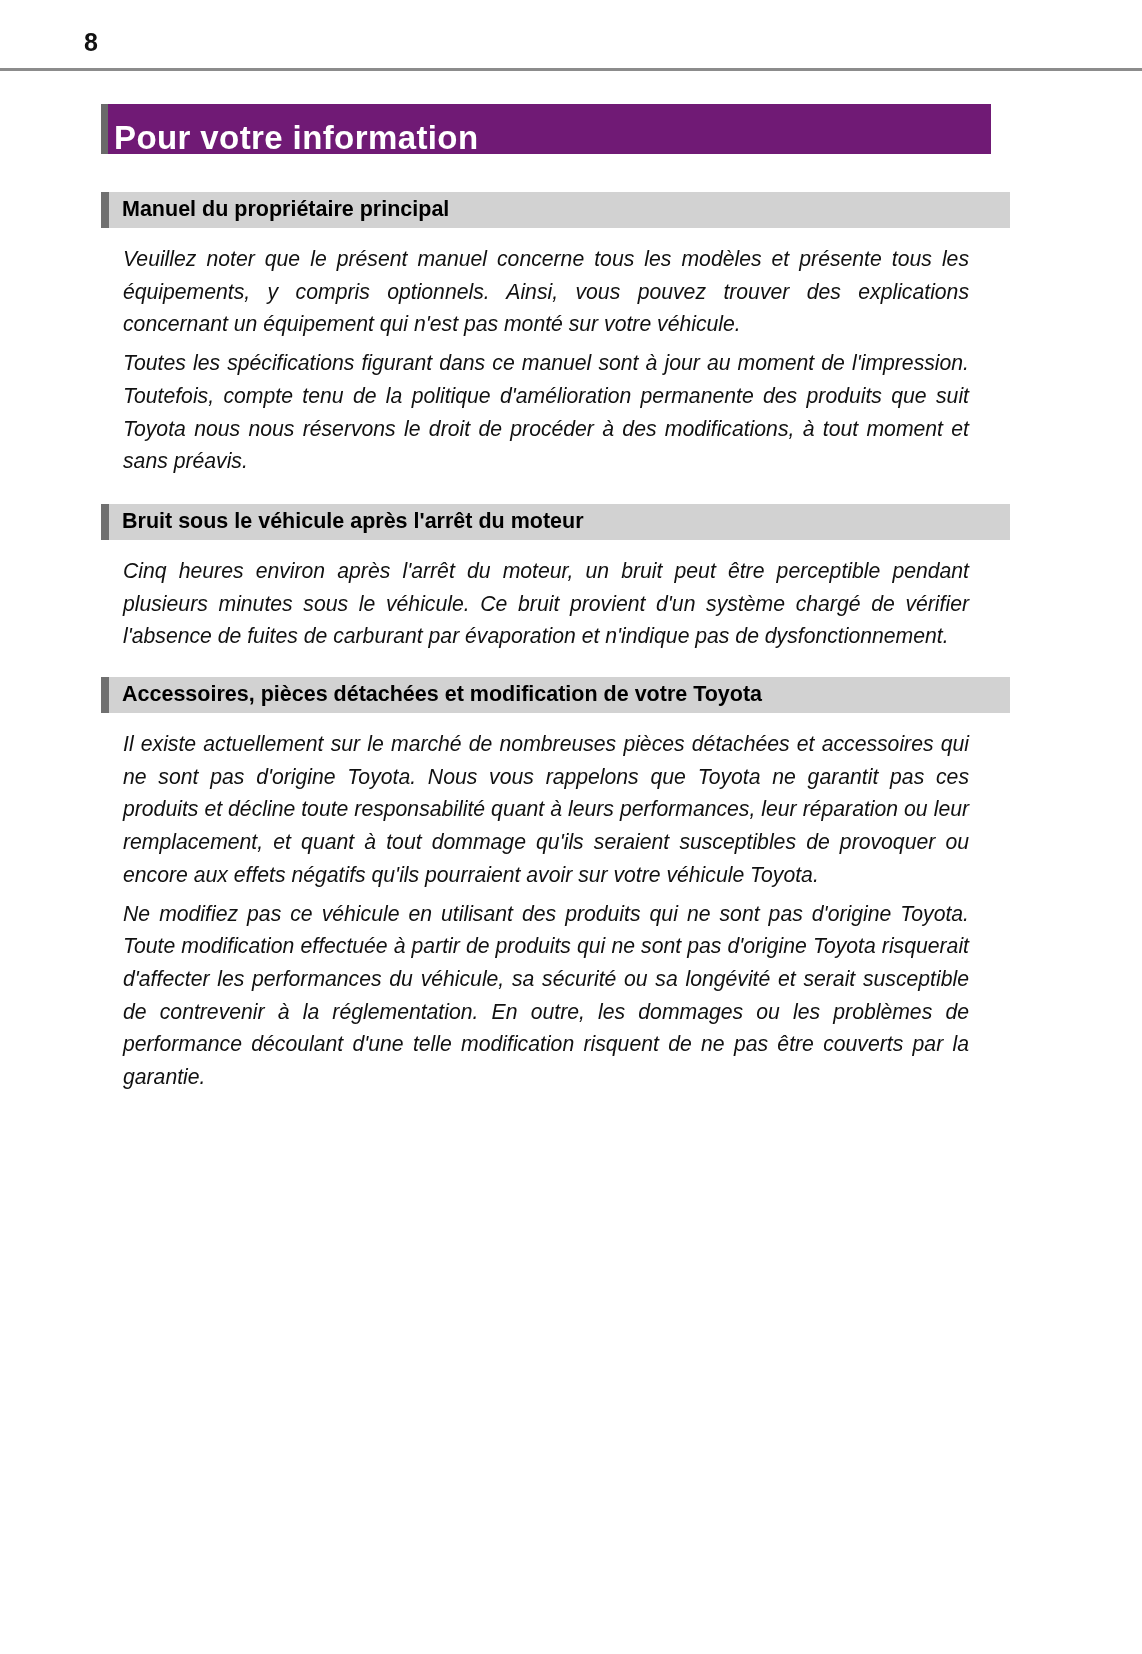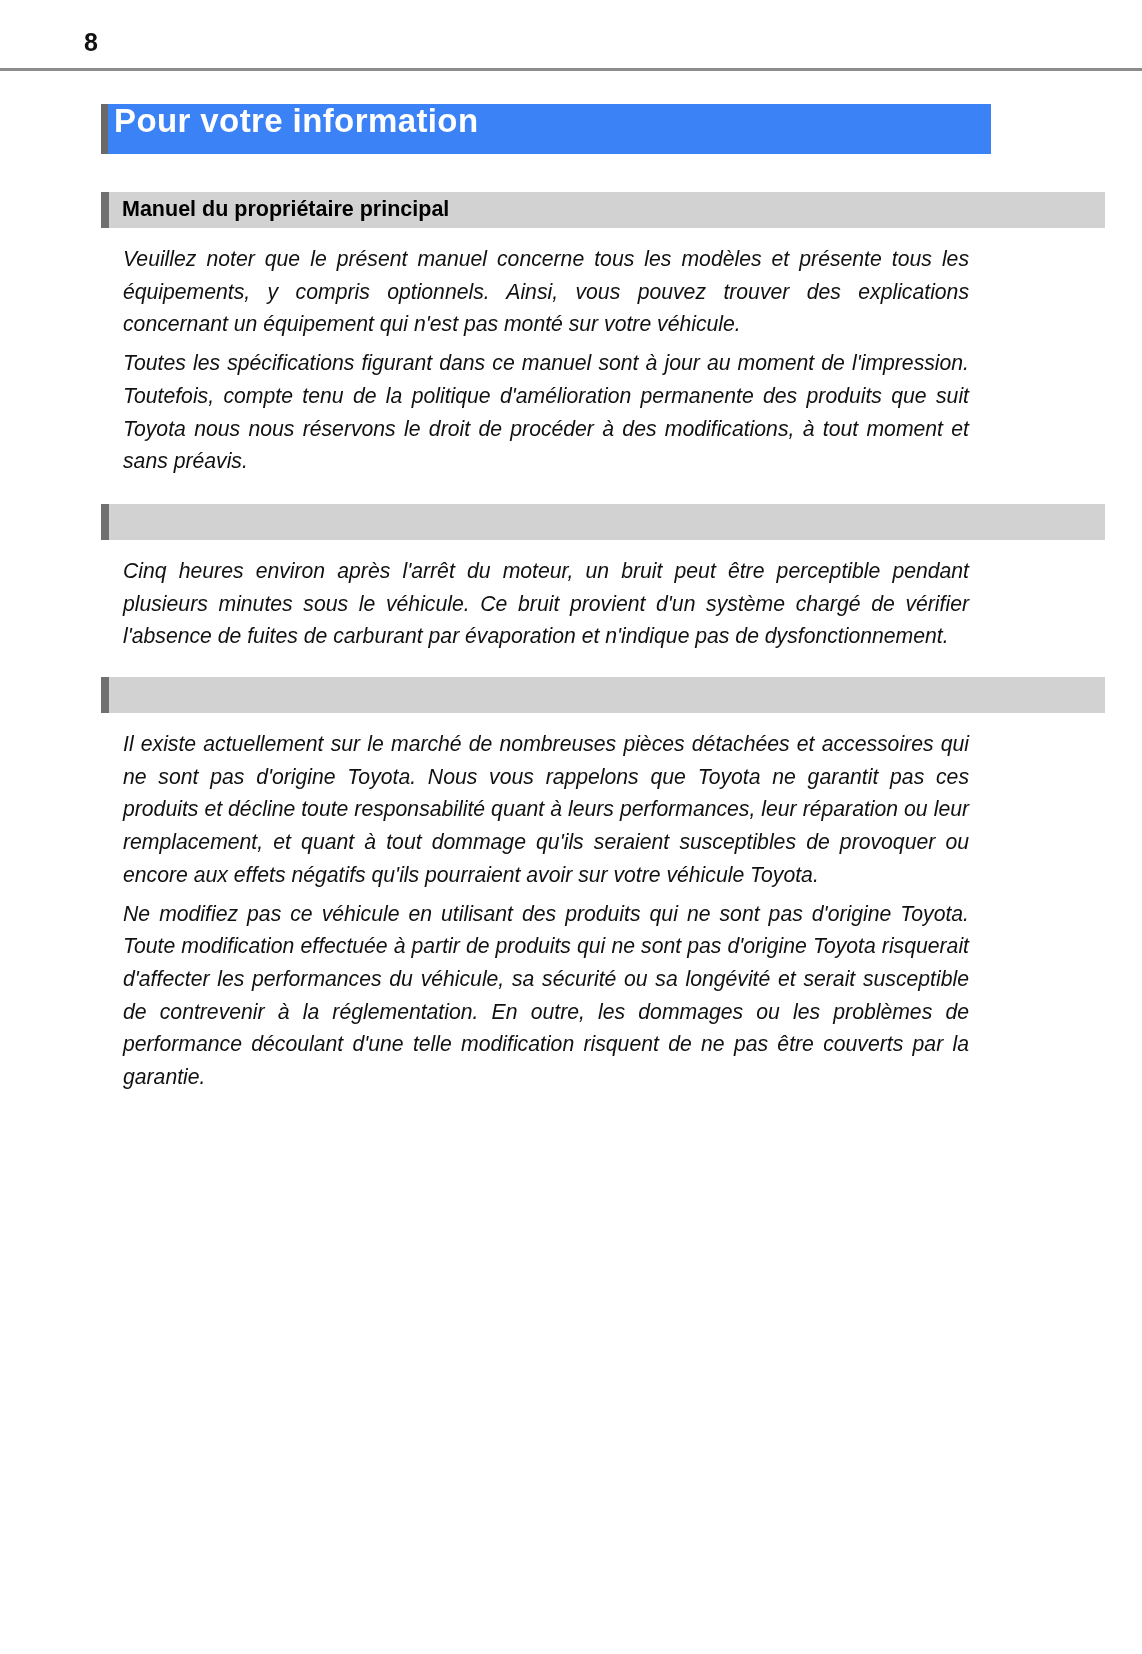--- a/index.html
+++ b/index.html
@@ -58,23 +58,23 @@
     left: 101px;
     top: 104px;
     width: 890px;
   }
 
   
   .chapter-banner {
     position: relative;
     width: 890px;
     height: 50px;
-    background: #3b82f6;
+    background: #701a75;
     display: flex;
-    align-items: flex-start;
+    align-items: flex-end;
     margin-bottom: 38px;
   }
   .chapter-banner .accent {
     position: absolute;
     left: 0;
     top: 0;
     width: 7px;
     height: 50px;
     background: #6a6a6a;
   }
@@ -84,21 +84,21 @@
     font-weight: bold;
     color: #ffffff;
     letter-spacing: 0.4px;
     line-height: 1;
     white-space: nowrap;
   }
 
   
   .section-header {
     position: relative;
-    width: 1004px;
+    width: 909px;
     height: 36px;
     background: #d2d2d2;
     display: flex;
     align-items: center;
     margin-bottom: 15px;
   }
   .section-header .accent {
     position: absolute;
     left: 0;
     top: 0;
@@ -166,29 +166,31 @@
       </div>
       <div class="section-body">
         <p class="para">Veuillez noter que le présent manuel concerne tous les modèles et présente tous les équipements, y compris optionnels. Ainsi, vous pouvez trouver des explications concernant un équipement qui n'est pas monté sur votre véhicule.</p>
         <p class="para">Toutes les spécifications figurant dans ce manuel sont à jour au moment de l'impression. Toutefois, compte tenu de la politique d'amélioration permanente des produits que suit Toyota nous nous réservons le droit de procéder à des modifications, à tout moment et sans préavis.</p>
       </div>
     </div>
 
     <div class="section-block tight">
       <div class="section-header">
         <div class="accent"></div>
+        <div class="section-title">Bruit sous le véhicule après l'arrêt du moteur</div>
       </div>
       <div class="section-body">
         <p class="para">Cinq heures environ après l'arrêt du moteur, un bruit peut être perceptible pendant plusieurs minutes sous le véhicule. Ce bruit provient d'un système chargé de vérifier l'absence de fuites de carburant par évaporation et n'indique pas de dysfonctionnement.</p>
       </div>
     </div>
 
     <div class="section-block">
       <div class="section-header">
         <div class="accent"></div>
+        <div class="section-title">Accessoires, pièces détachées et modification de votre Toyota</div>
       </div>
       <div class="section-body">
         <p class="para">Il existe actuellement sur le marché de nombreuses pièces détachées et accessoires qui ne sont pas d'origine Toyota. Nous vous rappelons que Toyota ne garantit pas ces produits et décline toute responsabilité quant à leurs performances, leur réparation ou leur remplacement, et quant à tout dommage qu'ils seraient susceptibles de provoquer ou encore aux effets négatifs qu'ils pourraient avoir sur votre véhicule Toyota.</p>
         <p class="para">Ne modifiez pas ce véhicule en utilisant des produits qui ne sont pas d'origine Toyota. Toute modification effectuée à partir de produits qui ne sont pas d'origine Toyota risquerait d'affecter les performances du véhicule, sa sécurité ou sa longévité et serait susceptible de contrevenir à la réglementation. En outre, les dommages ou les problèmes de performance découlant d'une telle modification risquent de ne pas être couverts par la garantie.</p>
       </div>
     </div>
 
   </div>
 </div>
 

